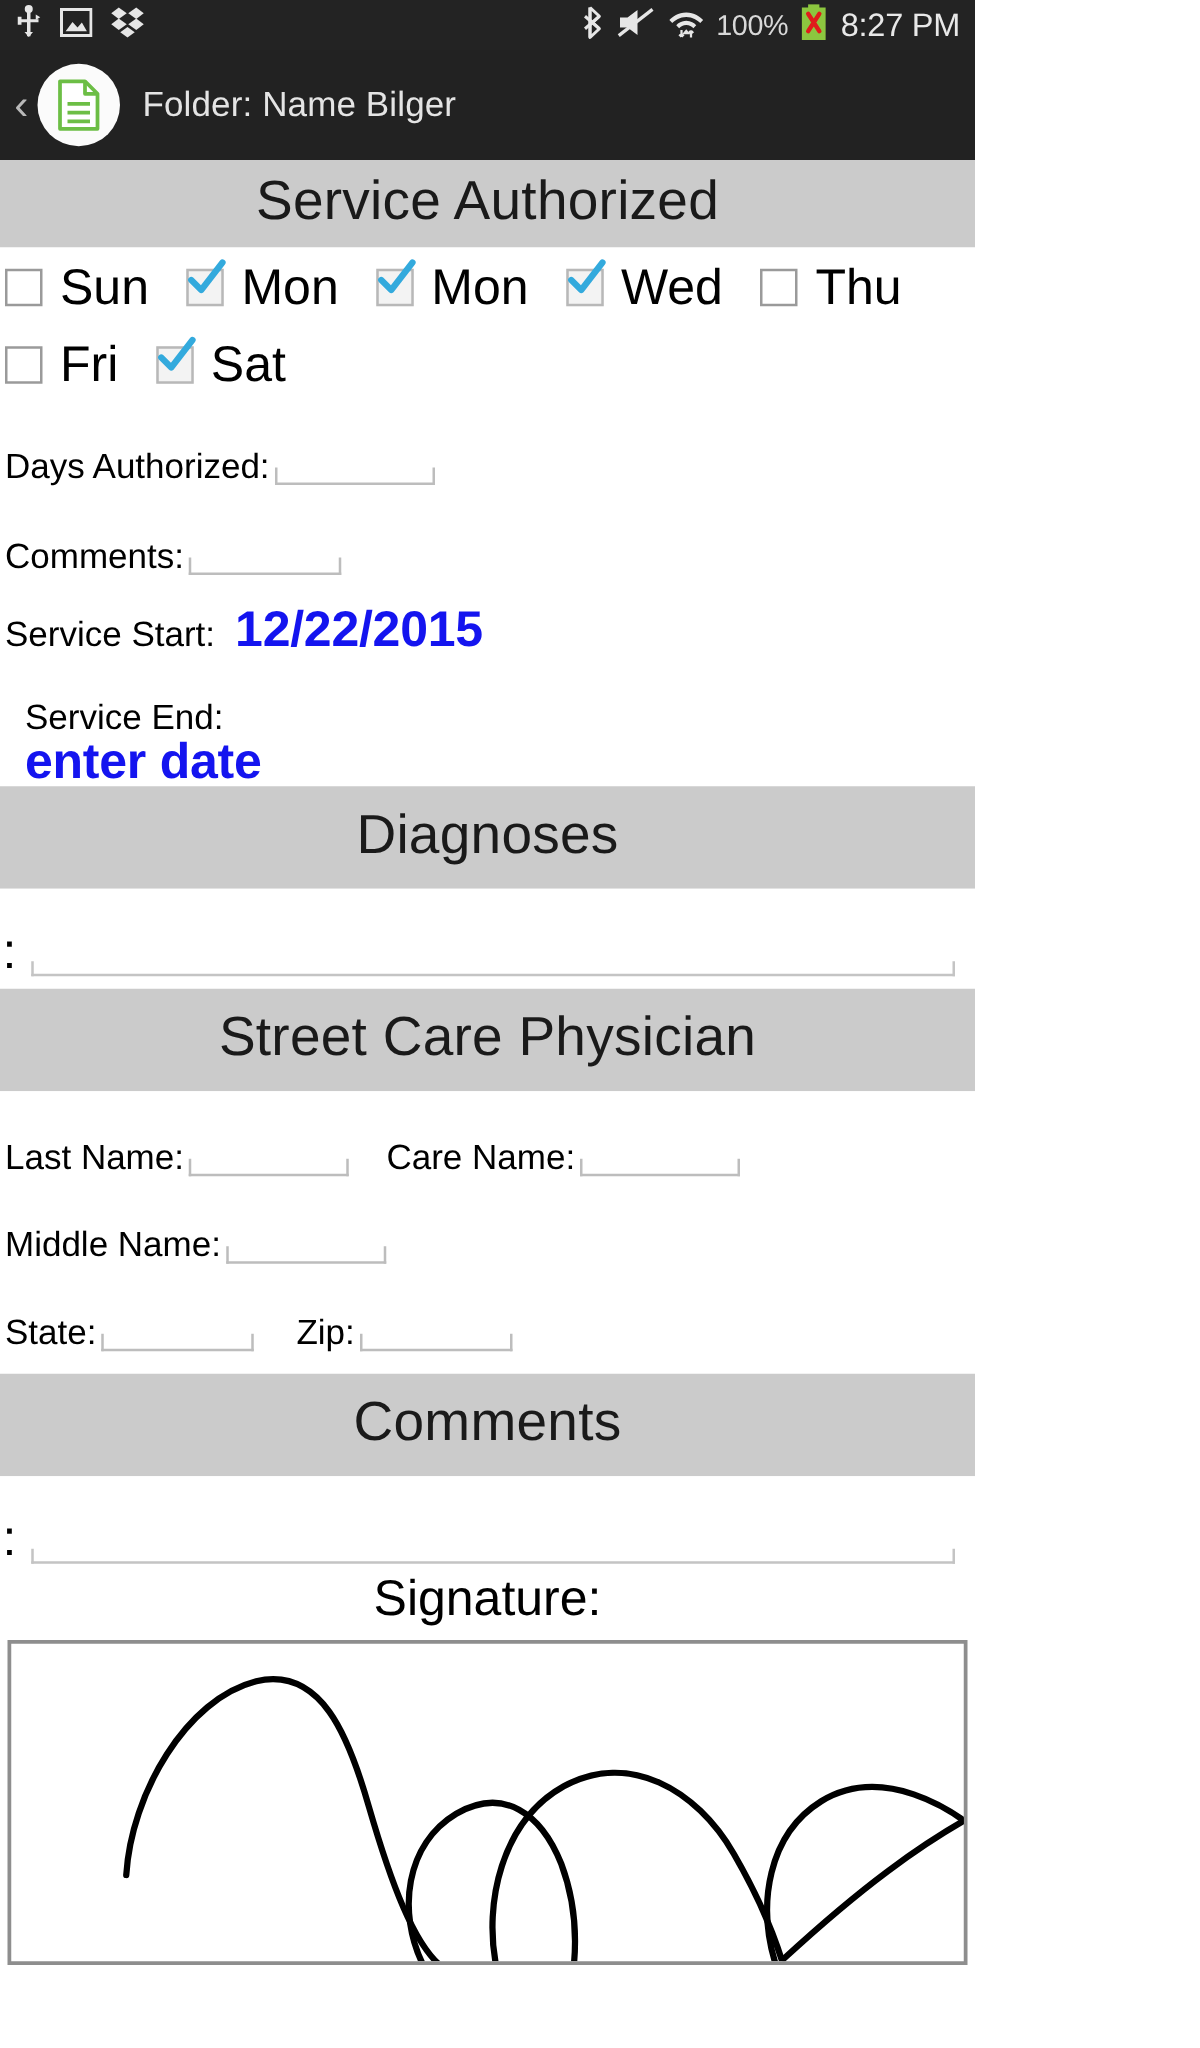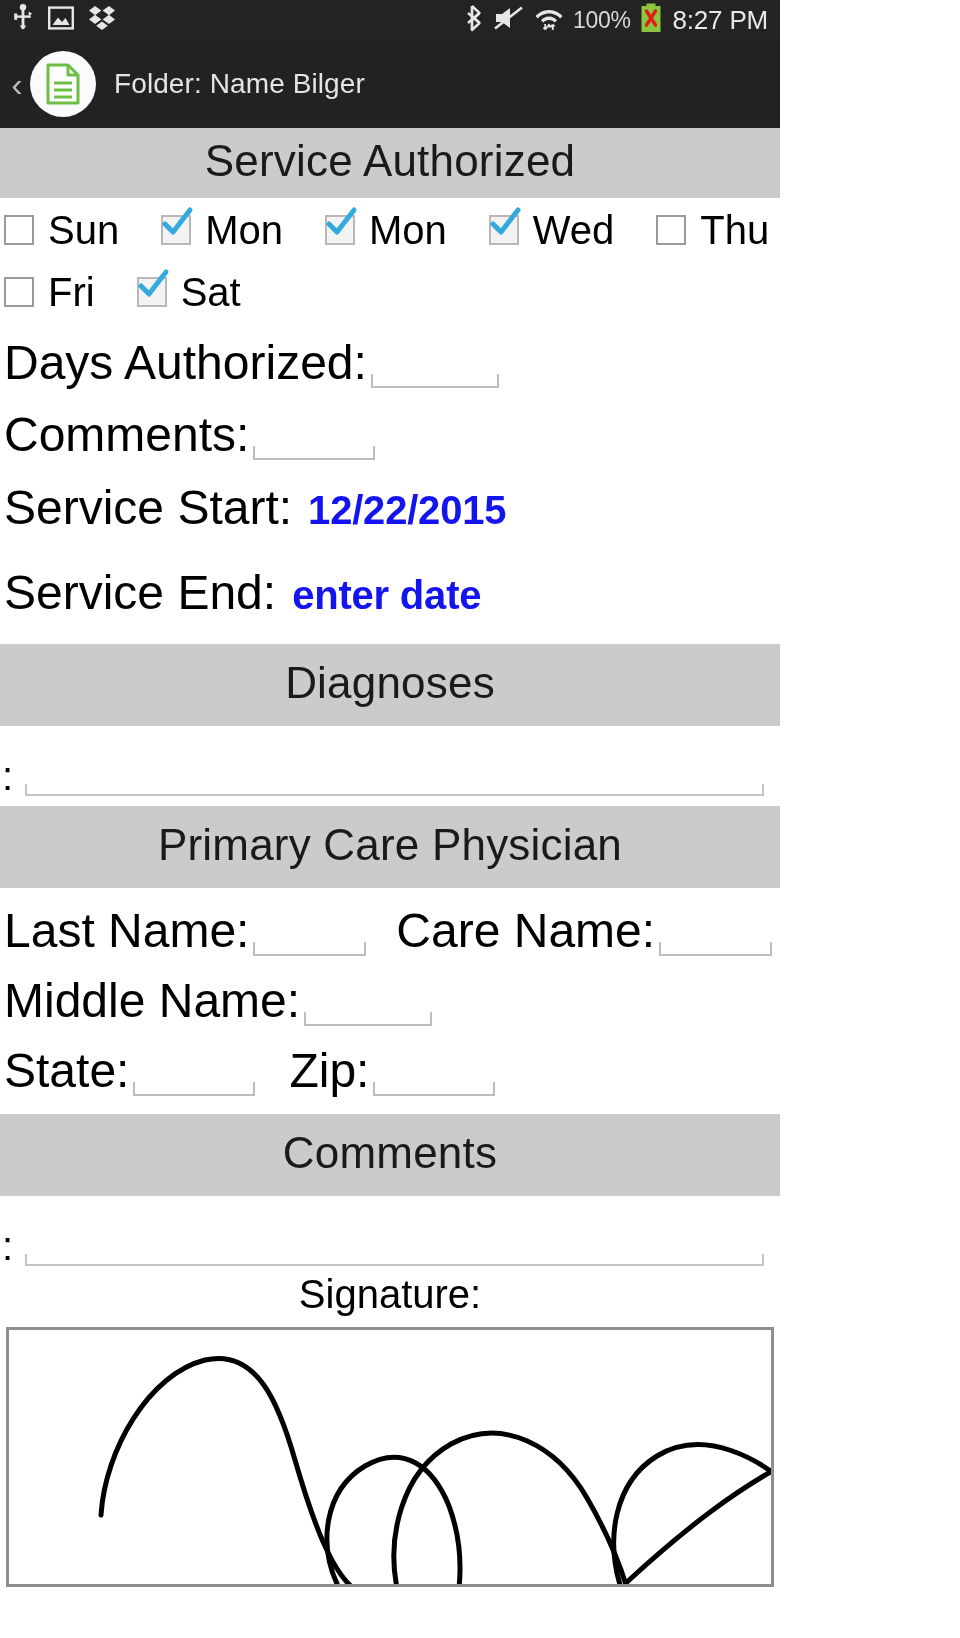--- a/index.html
+++ b/index.html
@@ -102,21 +102,21 @@
   
   .form-body { padding: 0; background: #ffffff; }
 
   .row {
     display: flex;
     align-items: flex-end;
     padding: 0 4px;
   }
 
   .label {
-    font-size: 48px;
+    font-size: 28px;
     color: #000000;
     line-height: 1.02;
     white-space: nowrap;
   }
 
   
   .field {
     position: relative;
     height: 52px;
     display: inline-flex;
@@ -155,21 +155,21 @@
 
   .f-days   { width: 128px; }
   .f-sm     { width: 122px; }
   .f-name   { width: 128px; }
 
   
   .cb-row {
     display: flex;
     align-items: center;
     padding: 0 4px;
-    gap: 12px;
+    gap: 0;
   }
   .cb-item {
     display: flex;
     align-items: center;
     margin-right: 30px;
   }
   .cb-item:last-child { margin-right: 0; }
   .cbox {
     position: relative;
     width: 30px;
@@ -432,39 +432,39 @@
         <span class="field-mask"></span>
         <span class="fval"></span>
       </span>
     </div>
 
     <div class="row" style="padding-top:24px; align-items:baseline;">
       <span class="label">Service Start:</span>
       <span class="date-val">12/22/2015</span>
     </div>
 
-    <div class="row" style="padding-top:36px; padding-bottom:26px; align-items:baseline;">
+    <div class="row" style="padding-top:36px; align-items:baseline;flex-direction:column;">
       <span class="label">Service End:</span>
       <span class="date-val">enter date</span>
     </div>
   </div>
 
   <div class="section-header tall">Diagnoses</div>
 
   <div class="form-body">
     <div class="wide-field-row" style="padding-top:18px; padding-bottom:10px;">
       <span class="colon-label">:</span>
       <span class="wide-field">
         <span class="field-mask"></span>
         <span class="fval"></span>
       </span>
     </div>
   </div>
 
-  <div class="section-header tall">Primary Care Physician</div>
+  <div class="section-header tall">Street Care Physician</div>
 
   <div class="form-body">
 
     <div class="row" style="padding-top:16px;">
       <span class="label">Last Name:</span>
       <span class="field f-name">
         <span class="field-mask"></span>
         <span class="fval"></span>
       </span>
       <span class="label" style="margin-left:26px;">Care Name:</span>

